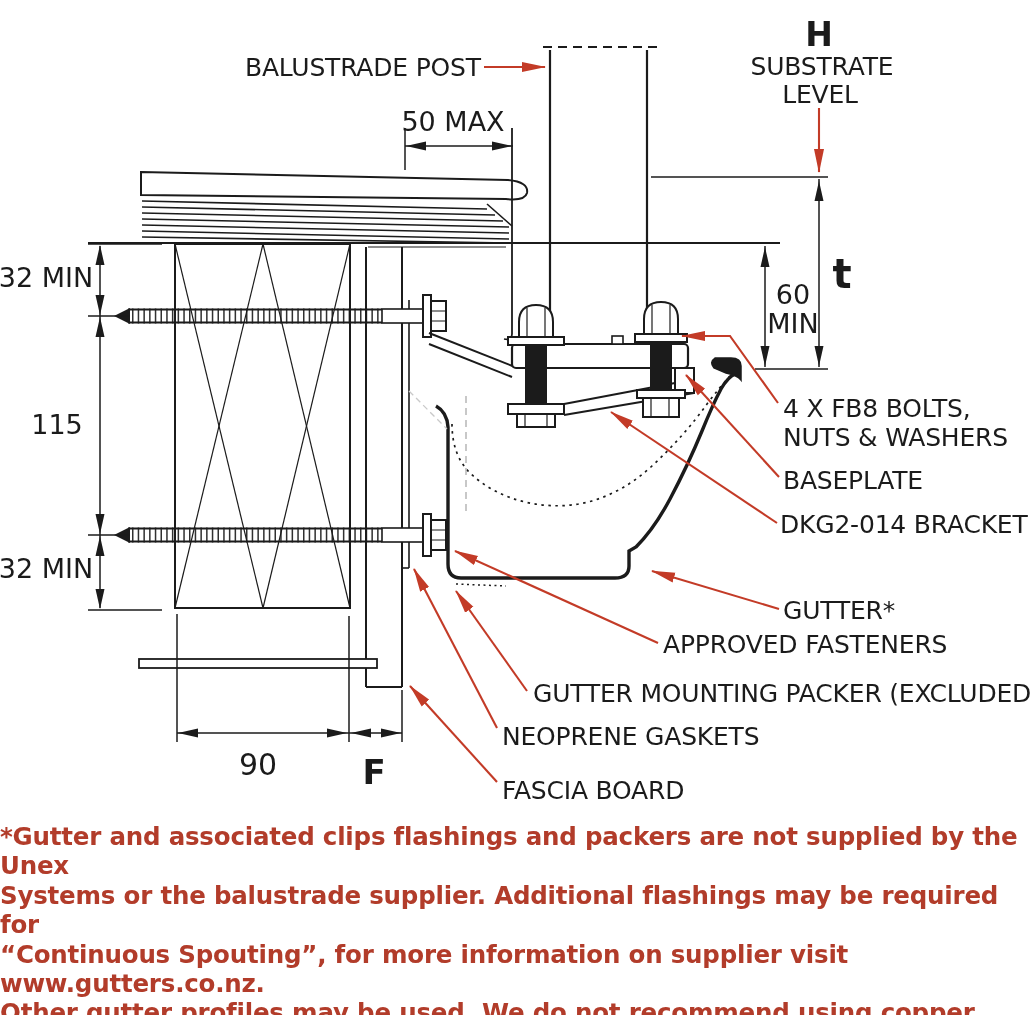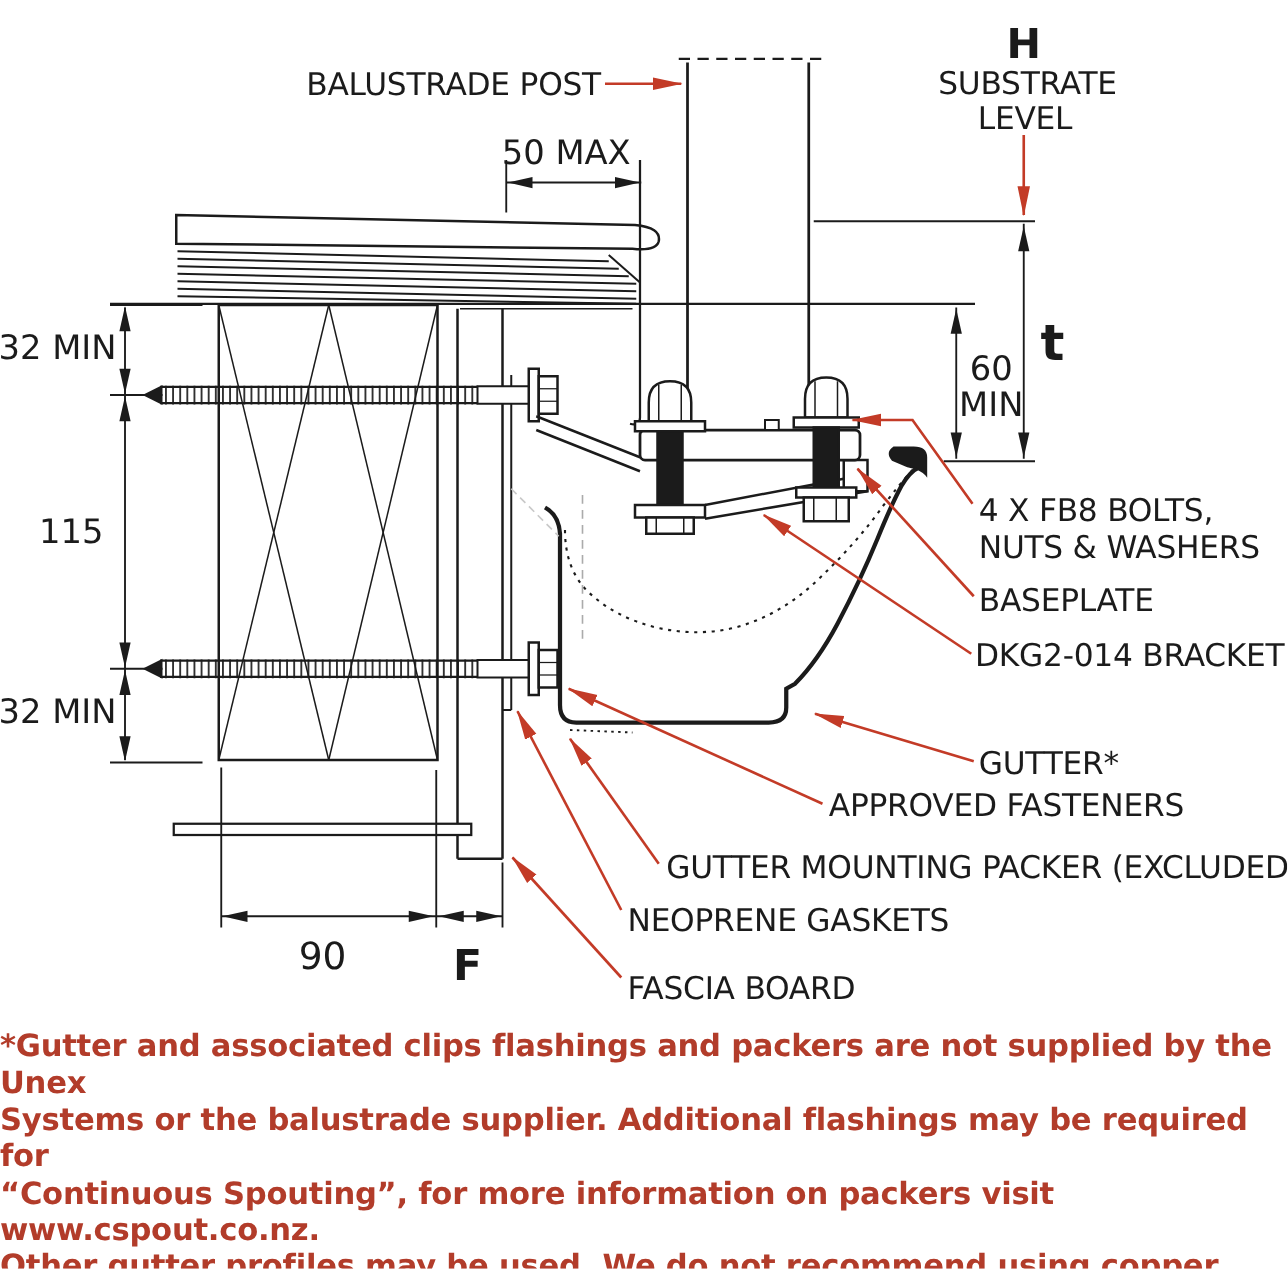--- a/index.html
+++ b/index.html
@@ -217,17 +217,17 @@
   <text class="lbl" x="502" y="745">NEOPRENE GASKETS</text>
   <text class="lbl" x="502" y="799">FASCIA BOARD</text>
   <text x="258" y="775" text-anchor="middle" font-size="30">90</text>
   <text x="374" y="784" text-anchor="middle" font-size="34" font-weight="bold">F</text>
 </svg>
 
 
 <div id="footnote">
   <div>*Gutter and associated clips flashings and packers are not supplied by the Unex</div>
   <div>Systems or the balustrade supplier.  Additional flashings may be required for</div>
-  <div>“Continuous Spouting”, for more information on packers visit www.cspout.co.nz.</div>
+  <div>“Continuous Spouting”, for more information on supplier visit www.gutters.co.nz.</div>
   <div>Other gutter profiles may be used.  We do not recommend using copper gutters</div>
 </div>
 
 </div>
 
 </body></html>

